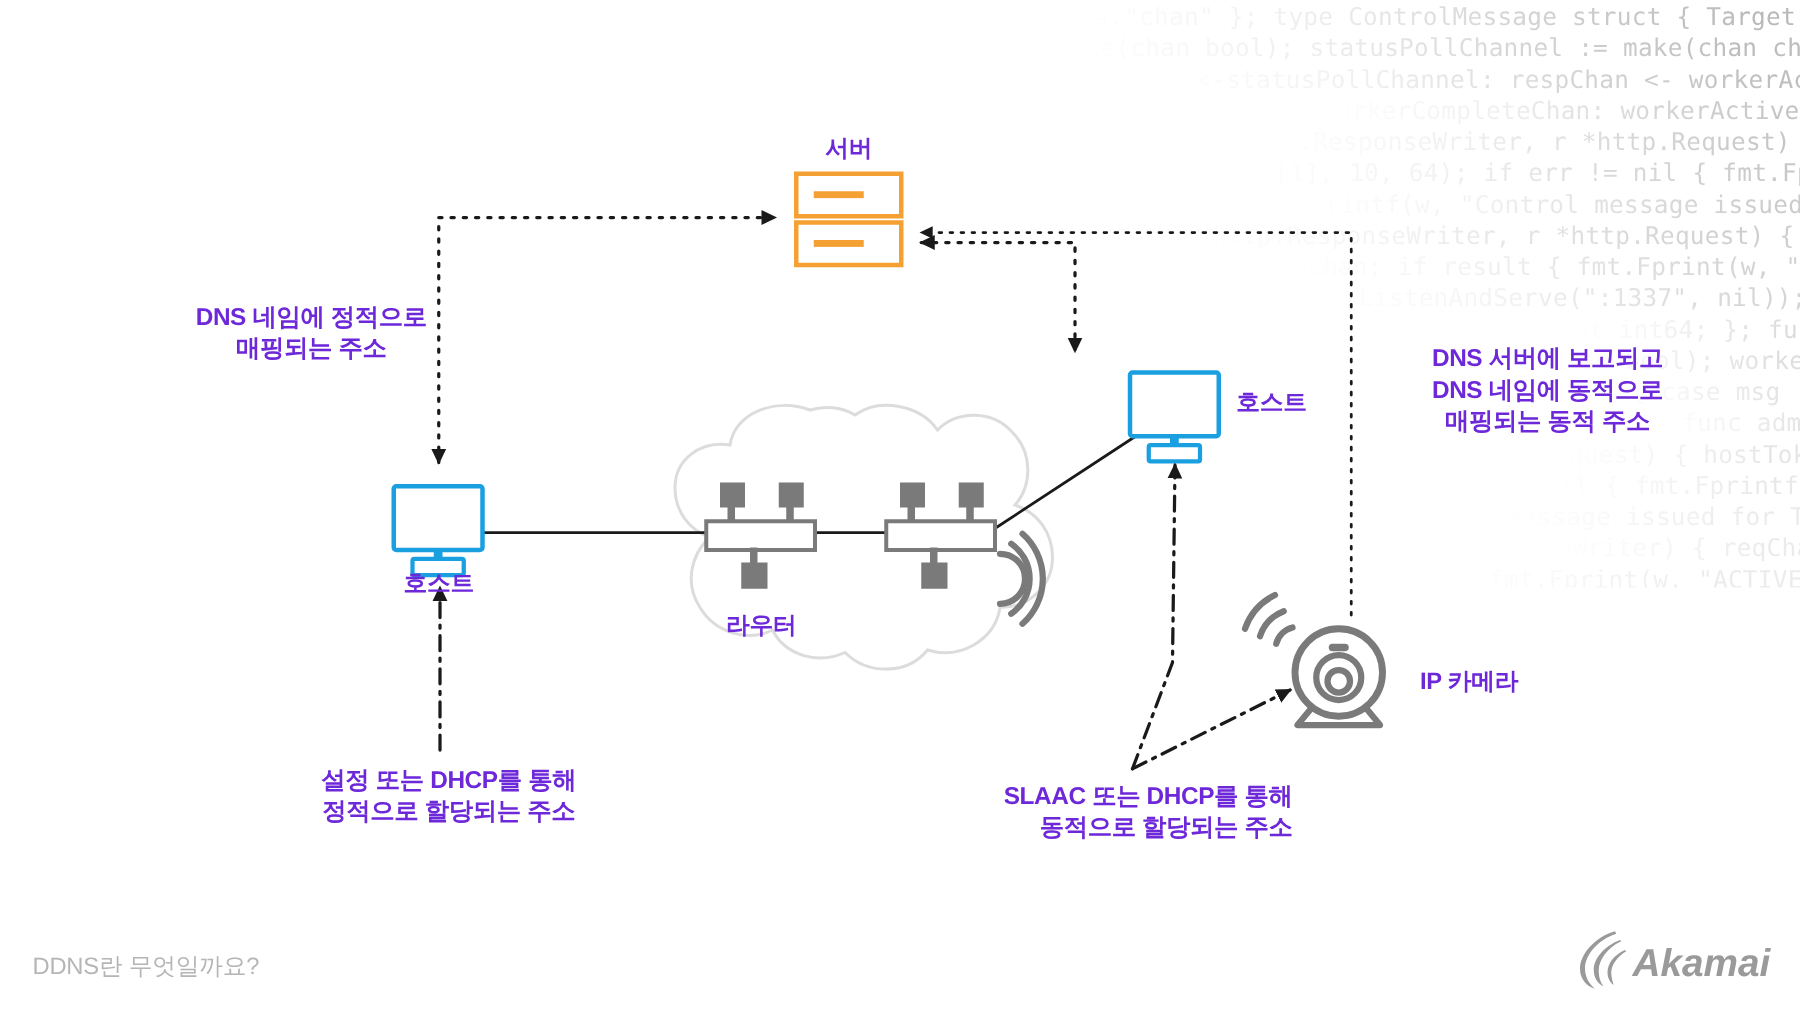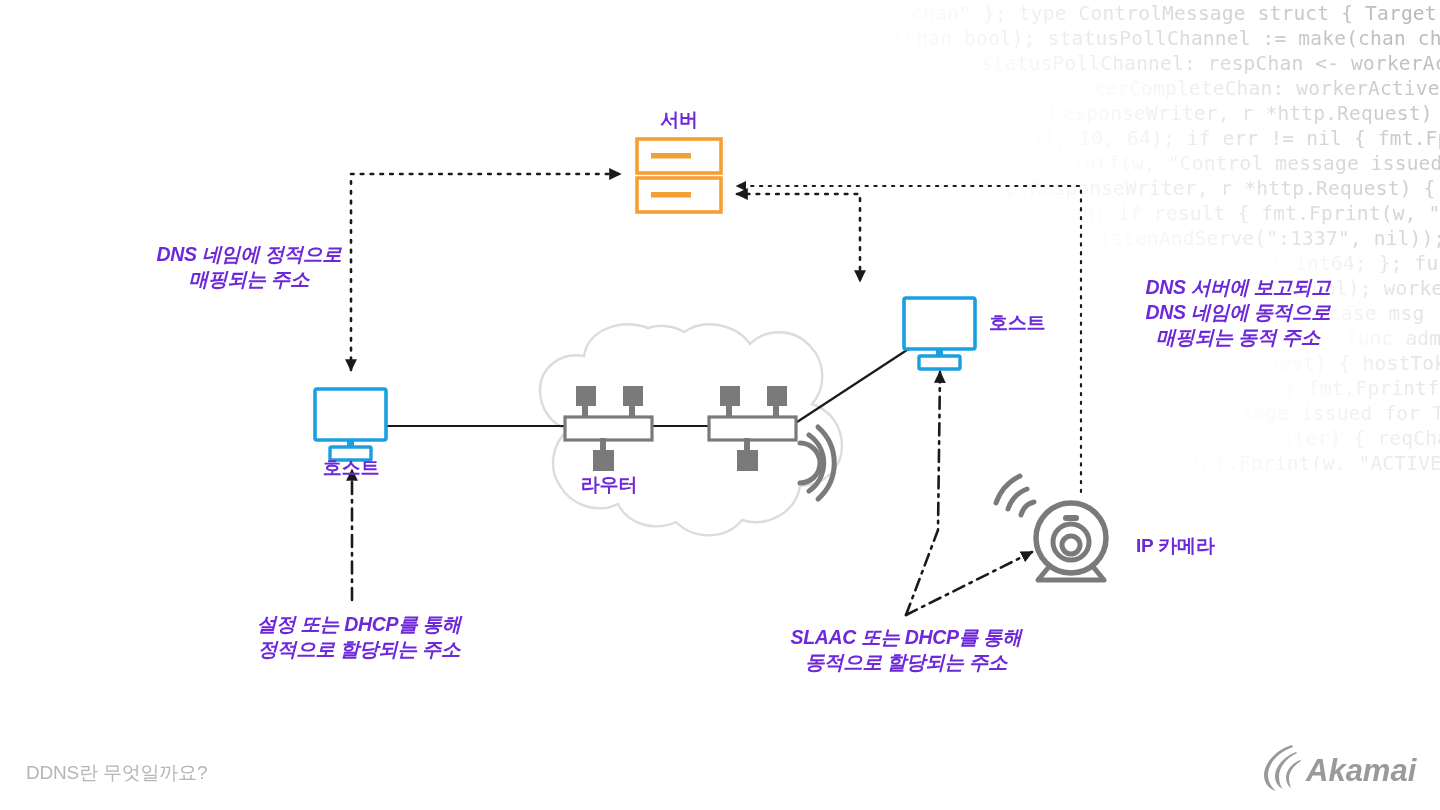--- a/index.html
+++ b/index.html
@@ -63,21 +63,20 @@
     line-height: 1.28;
     white-space: pre-line;
   }
   .lbl.node {
     font-size: 19px;
     letter-spacing: -0.2px;
   }
   .lbl.callout {
     font-size: 19.5px;
     letter-spacing: -0.3px;
-    font-style: italic;
   }
   .center { text-align: center; }
   .left   { text-align: left; }
 
   .caption {
     position: absolute;
     left: 26px;
     top: 760px;
     font-size: 19px;
     color: #b5b5b5;
@@ -240,36 +239,36 @@
       <path d="M 352 600 L 352 470" fill="none" stroke="#1a1a1a" stroke-width="2.6" stroke-dasharray="12 6 2.5 6" stroke-linecap="round" marker-end="url(#arrowDot)"></path>
     </g>
   </svg>
 
   <div class="lbl node center" style="left:612px; top:108px; width:134px;">서버</div>
 
   <div class="lbl node center" style="left:291px; top:456px; width:120px;">호스트</div>
 
   <div class="lbl node left" style="left:989px; top:311px; width:120px;">호스트</div>
 
-  <div class="lbl node center" style="left:548px; top:473px; width:122px;">라우터</div>
+  <div class="lbl node center" style="left:548px; top:489px; width:122px;">라우터</div>
 
 
   <div class="lbl node left" style="left:1136px; top:534px; width:140px;">IP 카메라</div>
 
   <div class="lbl callout center" style="left:130px; top:242px; width:238px;">DNS 네임에 정적으로
 매핑되는 주소</div>
 
   <div class="lbl callout center" style="left:232px; top:612px; width:254px;">설정 또는 DHCP를 통해
 정적으로 할당되는 주소</div>
 
   <div class="lbl callout center" style="left:1092px; top:275px; width:292px;">DNS 서버에 보고되고
 DNS 네임에 동적으로
 매핑되는 동적 주소</div>
 
-  <div class="lbl callout center" style="left:778px; top:625px; width:256px;">SLAAC 또는 DHCP를 통해
+  <div class="lbl callout center" style="left:778px; top:625px; width:256px;text-align:right;">SLAAC 또는 DHCP를 통해
 동적으로 할당되는 주소</div>
 
   <div class="caption">DDNS란 무엇일까요?</div>
 
   <svg id="akamai-logo" width="160" height="52" viewBox="0 0 160 52">
     <g fill="#9a9a9a">
       <path d="M30 3 C13 8, 2 22, 2 33 C2 41, 7 47, 14 49
                C9 45, 6 39, 6 33 C6 22, 16 10, 31 5 Z"></path>
       <path d="M34 10 C21 15, 13 25, 13 34 C13 40, 16 45, 21 47
                C18 44, 17 39, 17 34 C17 26, 24 16, 35 11 Z"></path>

